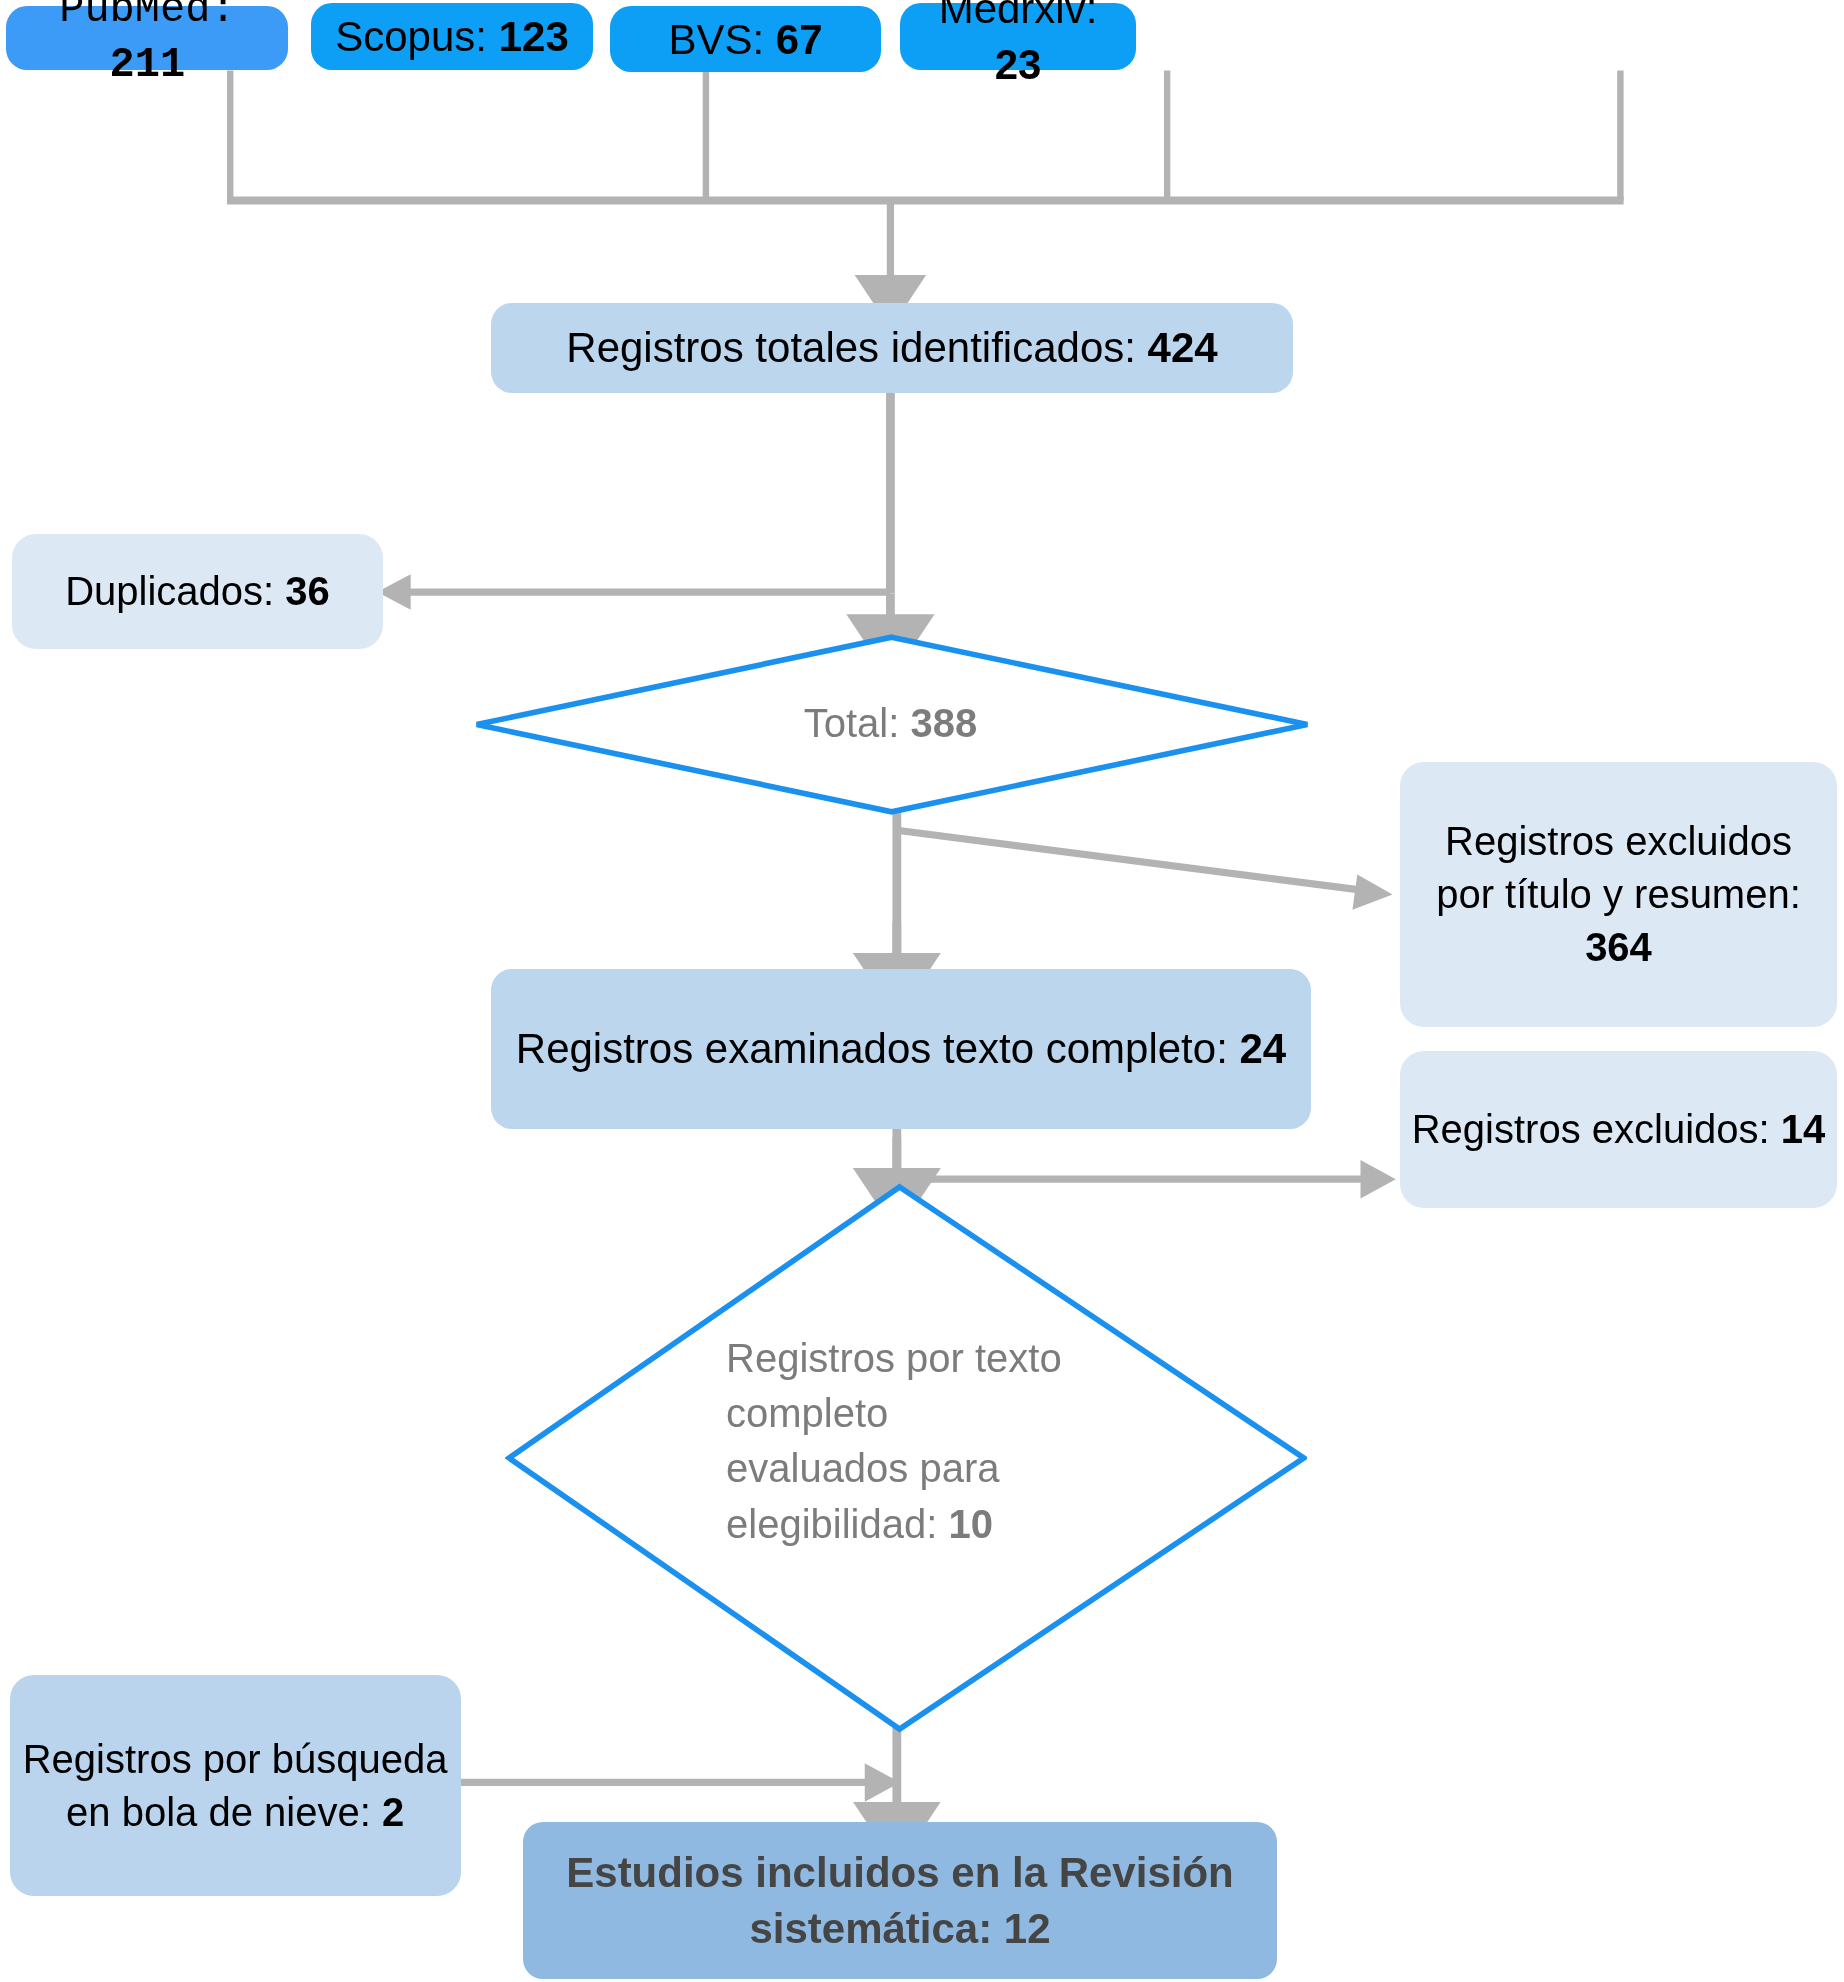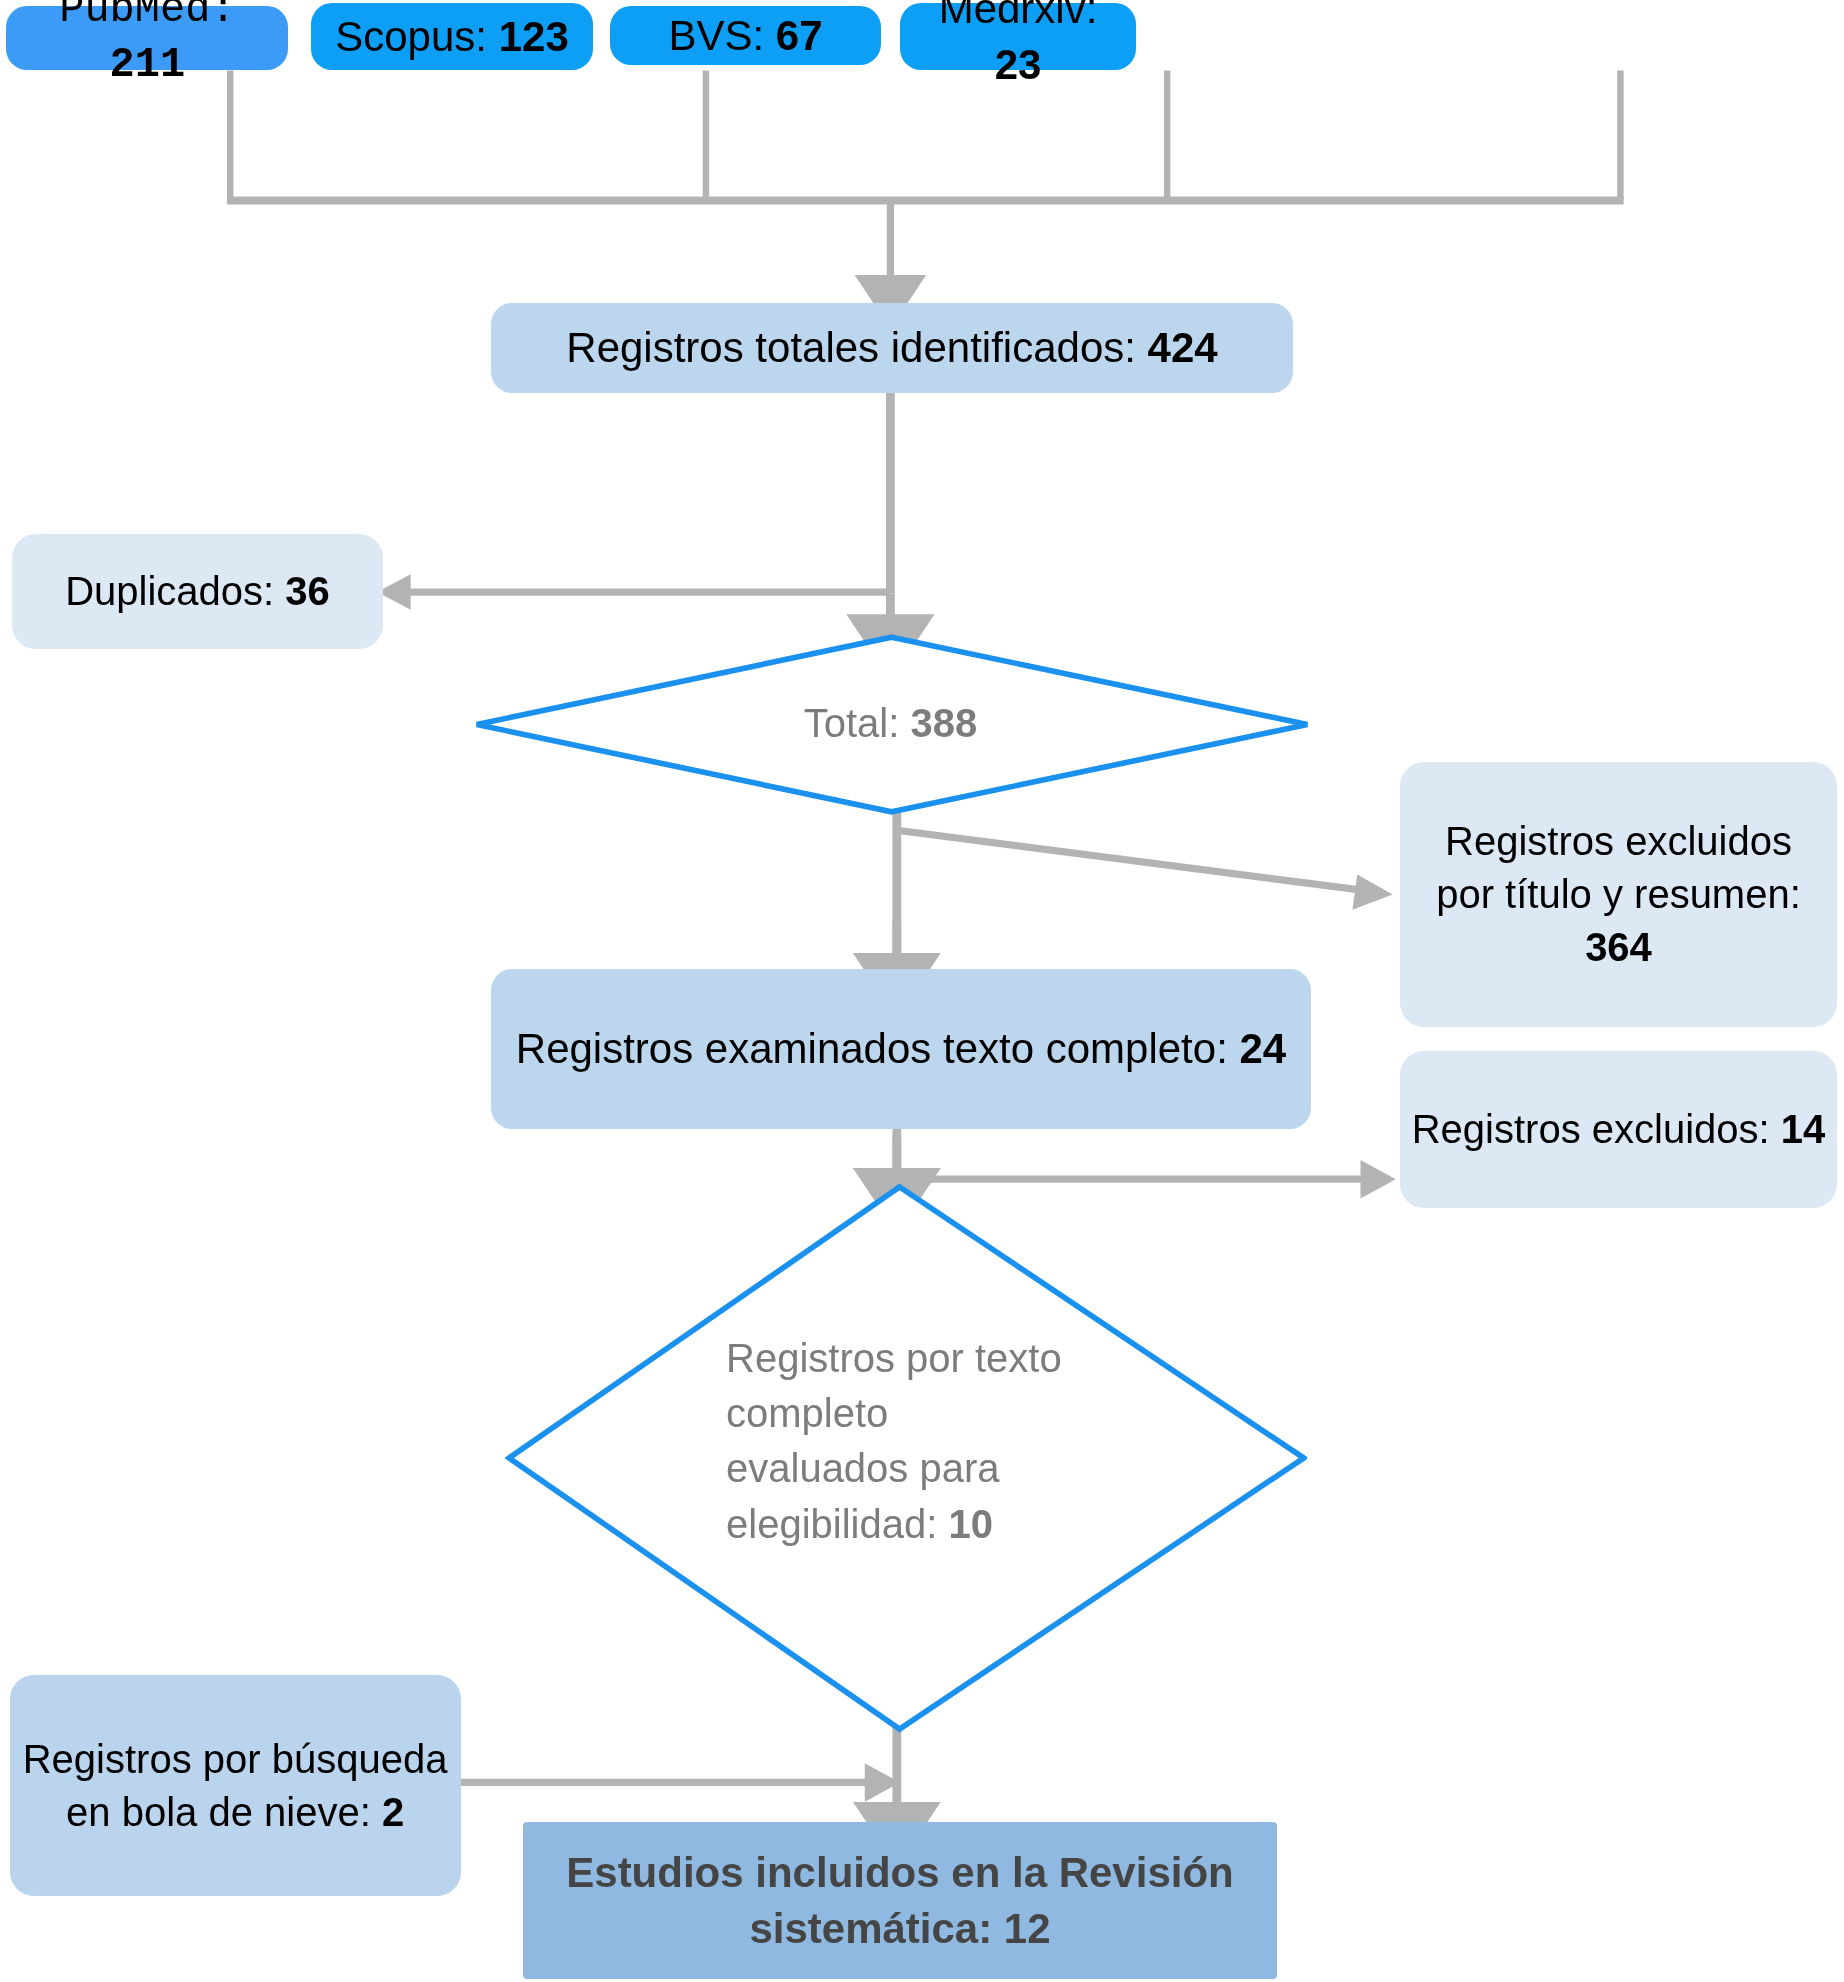--- a/index.html
+++ b/index.html
@@ -57,21 +57,21 @@
     border-radius: 24px;
     font-size: 40px;
   }
   .box-snow {
     background: #b9d4ec;
     border-radius: 24px;
     font-size: 40px;
   }
   .box-final {
     background: #8fb9e0;
-    border-radius: 4px;
+    border-radius: 20px;
     font-size: 42px;
     font-weight: bold;
     color: #454545;
   }
 
   
   .diamond-wrap {
     position: absolute;
     z-index: 2;
   }
@@ -136,21 +136,21 @@
   </svg>
 
   <div class="node src src-pubmed" style="left:6.4px;  top:6.4px;  width:282px; height:64px;">
     <span class="txt"><span>PubMed:</span> <b>211</b></span>
   </div>
 
   <div class="node src src-plain" style="left:311px; top:3.2px;  width:282px; height:67px;">
     <span class="txt"><span>Scopus:</span> <b>123</b></span>
   </div>
 
-  <div class="node src src-plain" style="left:610px; top:6.4px;  width:271px; height:59px;">
+  <div class="node src src-plain" style="left:610px; top:6.4px;  width:271px; height:66px;">
     <span class="txt"><span>BVS:</span> <b>67</b></span>
   </div>
 
   <div class="node src src-plain" style="left:900px; top:3.2px; width:236px; height:67px;">
     <span class="txt"><span>Medrxiv:</span> <b>23</b></span>
   </div>
 
   <div class="node box-mid" style="left:491px; top:303px; width:802px; height:90px;">
     <span class="txt"><span>Registros totales identificados:</span> <b>424</b></span>
   </div>

